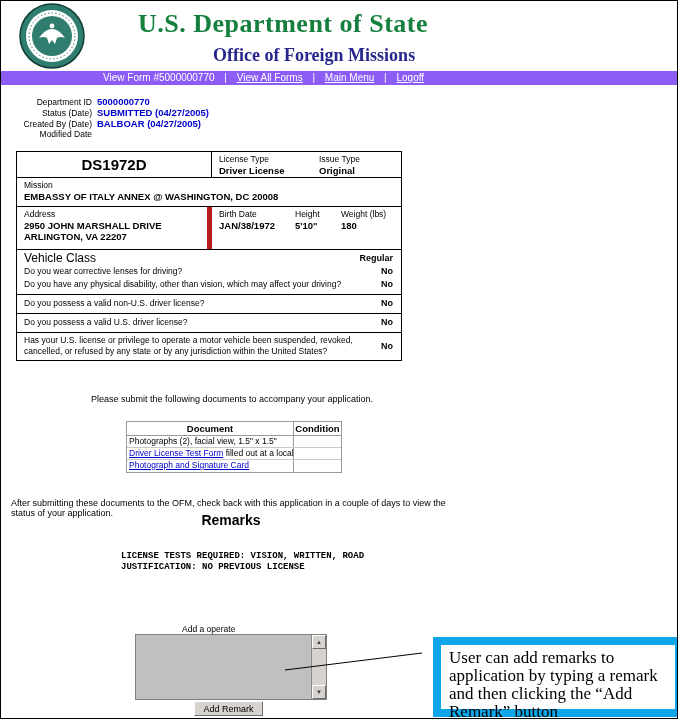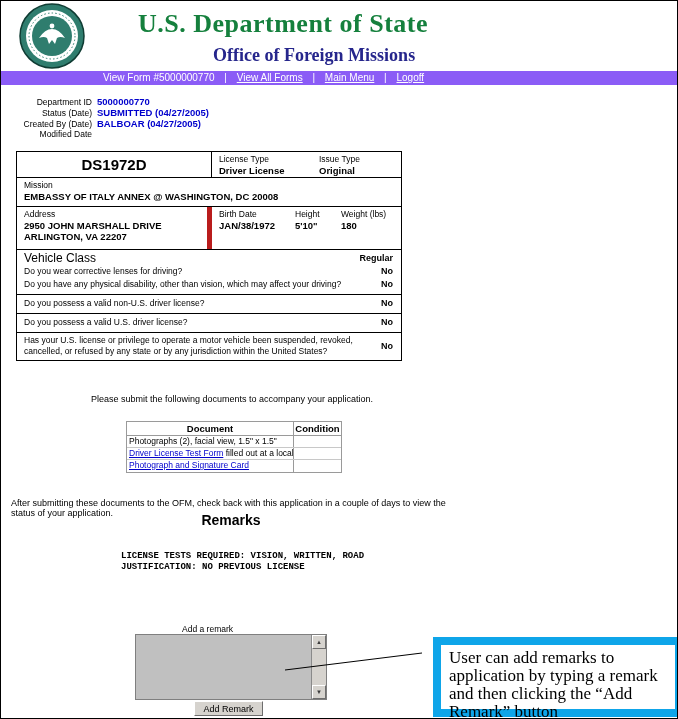--- a/index.html
+++ b/index.html
@@ -245,21 +245,21 @@
       <div class="doc-cell1"><a class="doc-link">Photograph and Signature Card</a></div>
       <div class="doc-cell2"></div>
     </div>
   </div>
 
   <div class="followup">After submitting these documents to the OFM, check back with this application in a couple of days to view the status of your application.</div>
 
   <div class="remarks-h">Remarks</div>
   <div class="sysremarks">LICENSE TESTS REQUIRED: VISION, WRITTEN, ROAD
 JUSTIFICATION: NO PREVIOUS LICENSE</div>
-  <div class="add-label">Add a remark</div>
+  <div class="add-label">Add a operate</div>
 
   <div class="remark-box">
     <textarea class="remark-input" aria-label="Add a remark" style=""></textarea>
     <div class="fake-scrollbar">
       <div class="sb-btn">▲</div>
       <div class="sb-btn">▼</div>
     </div>
   </div>
 
   <button class="add-btn">Add Remark</button>

